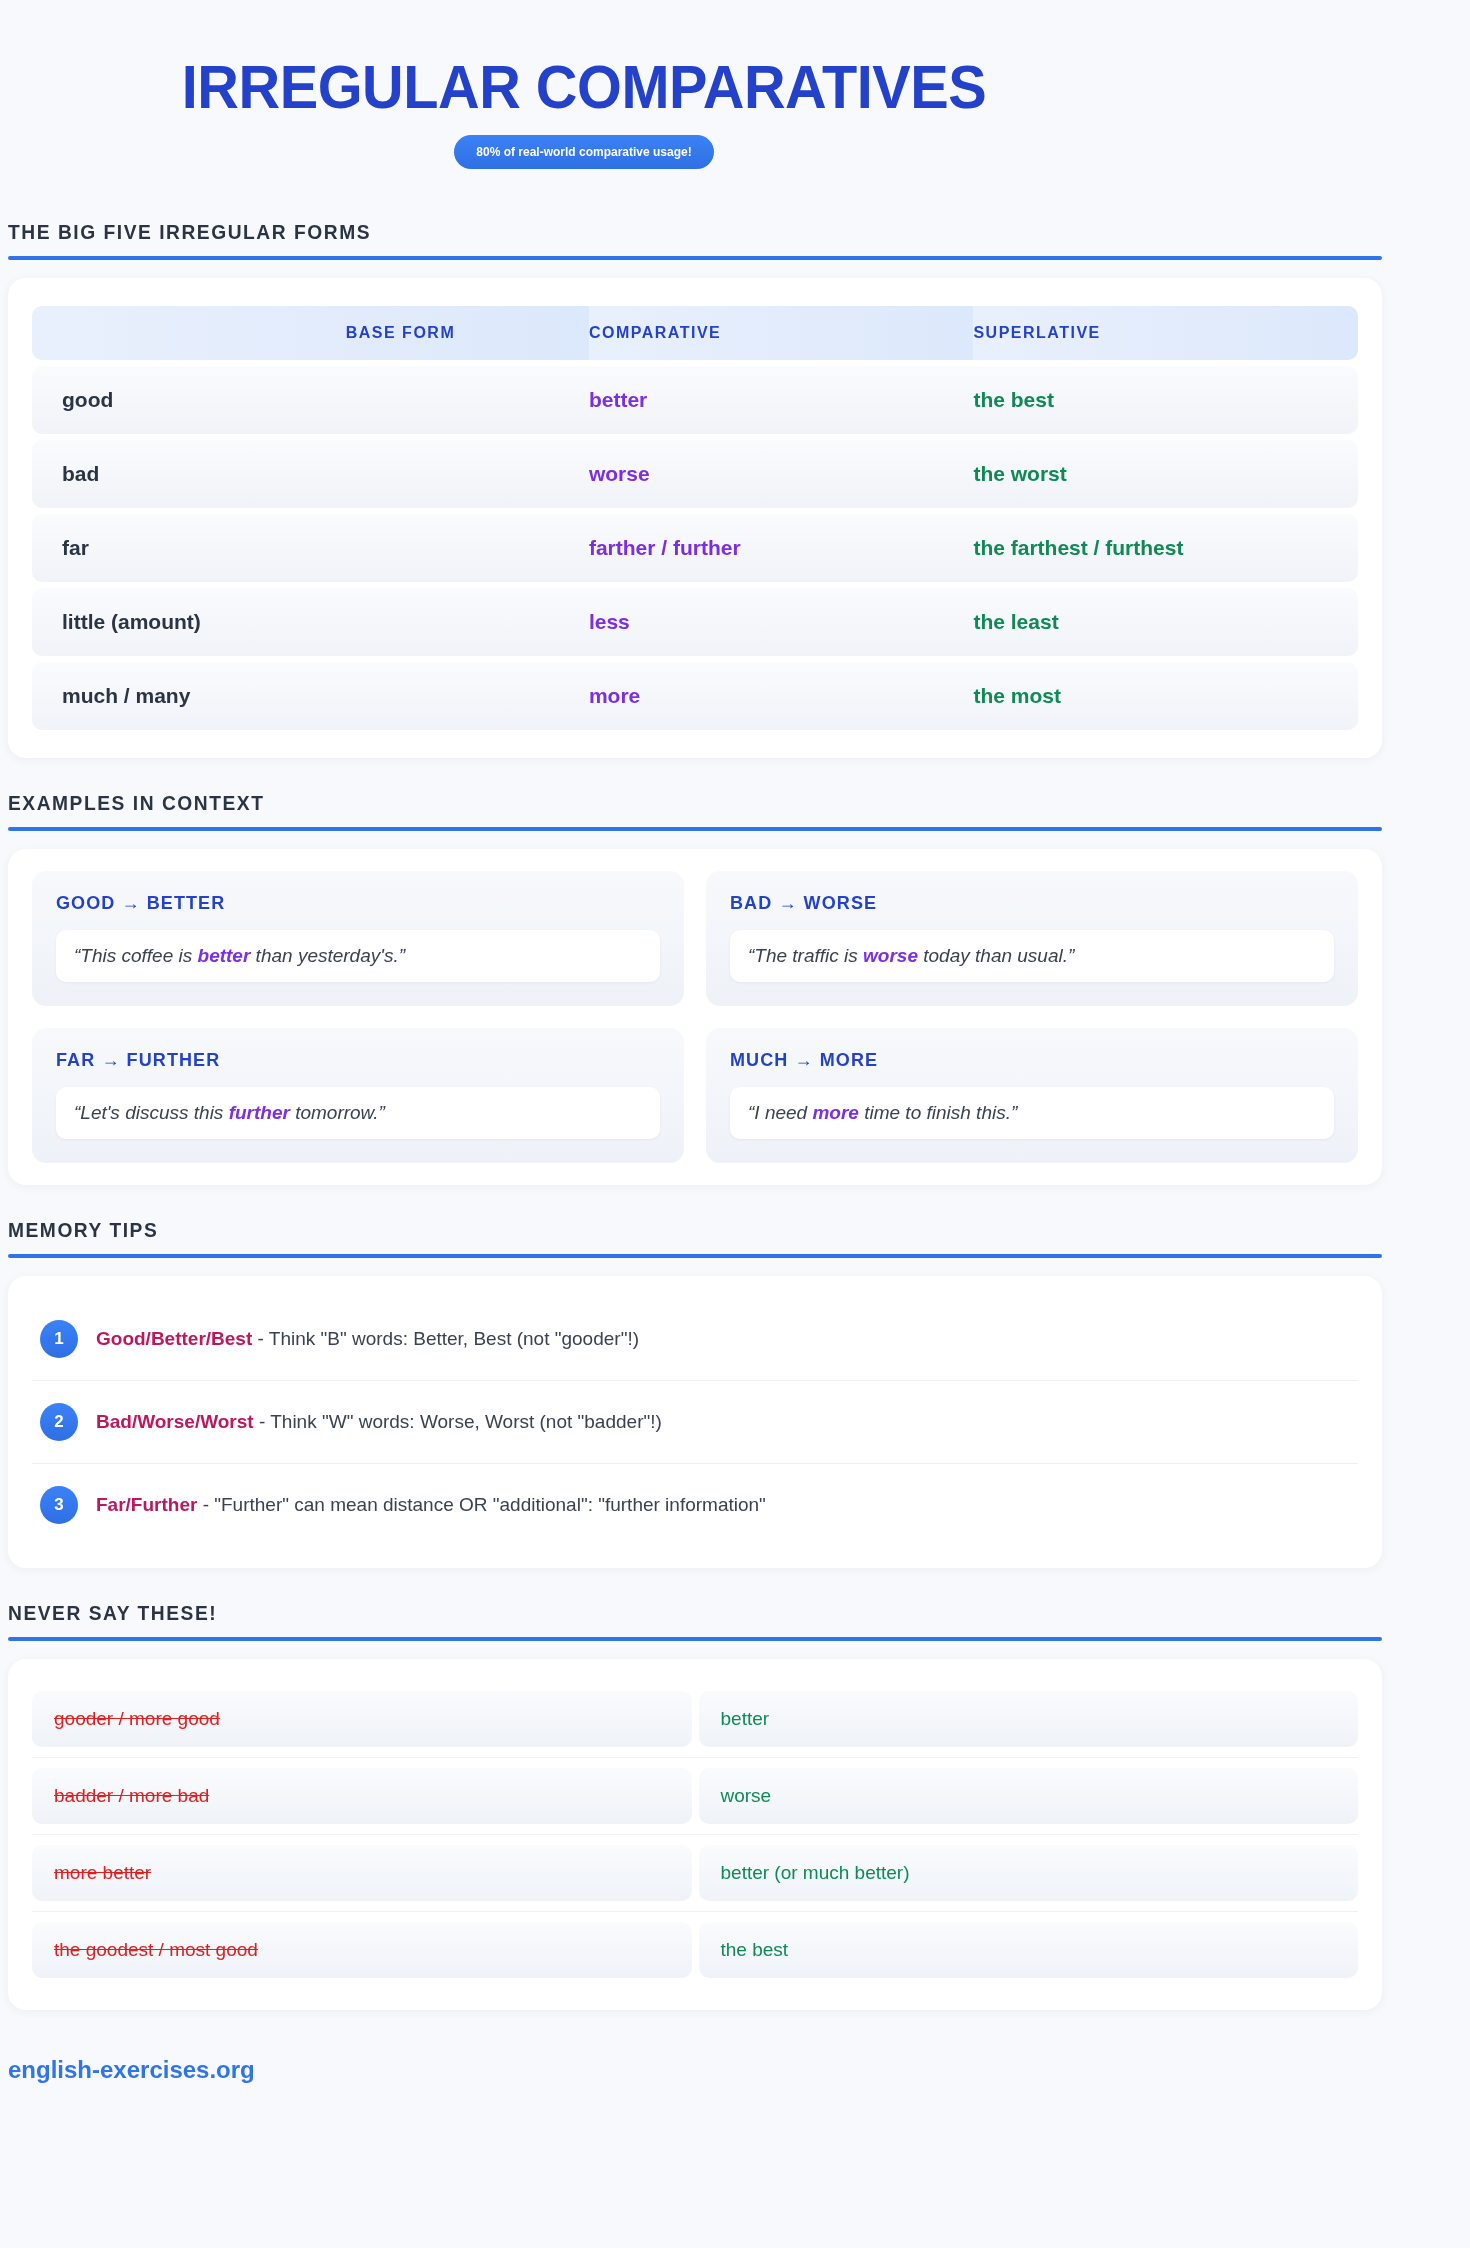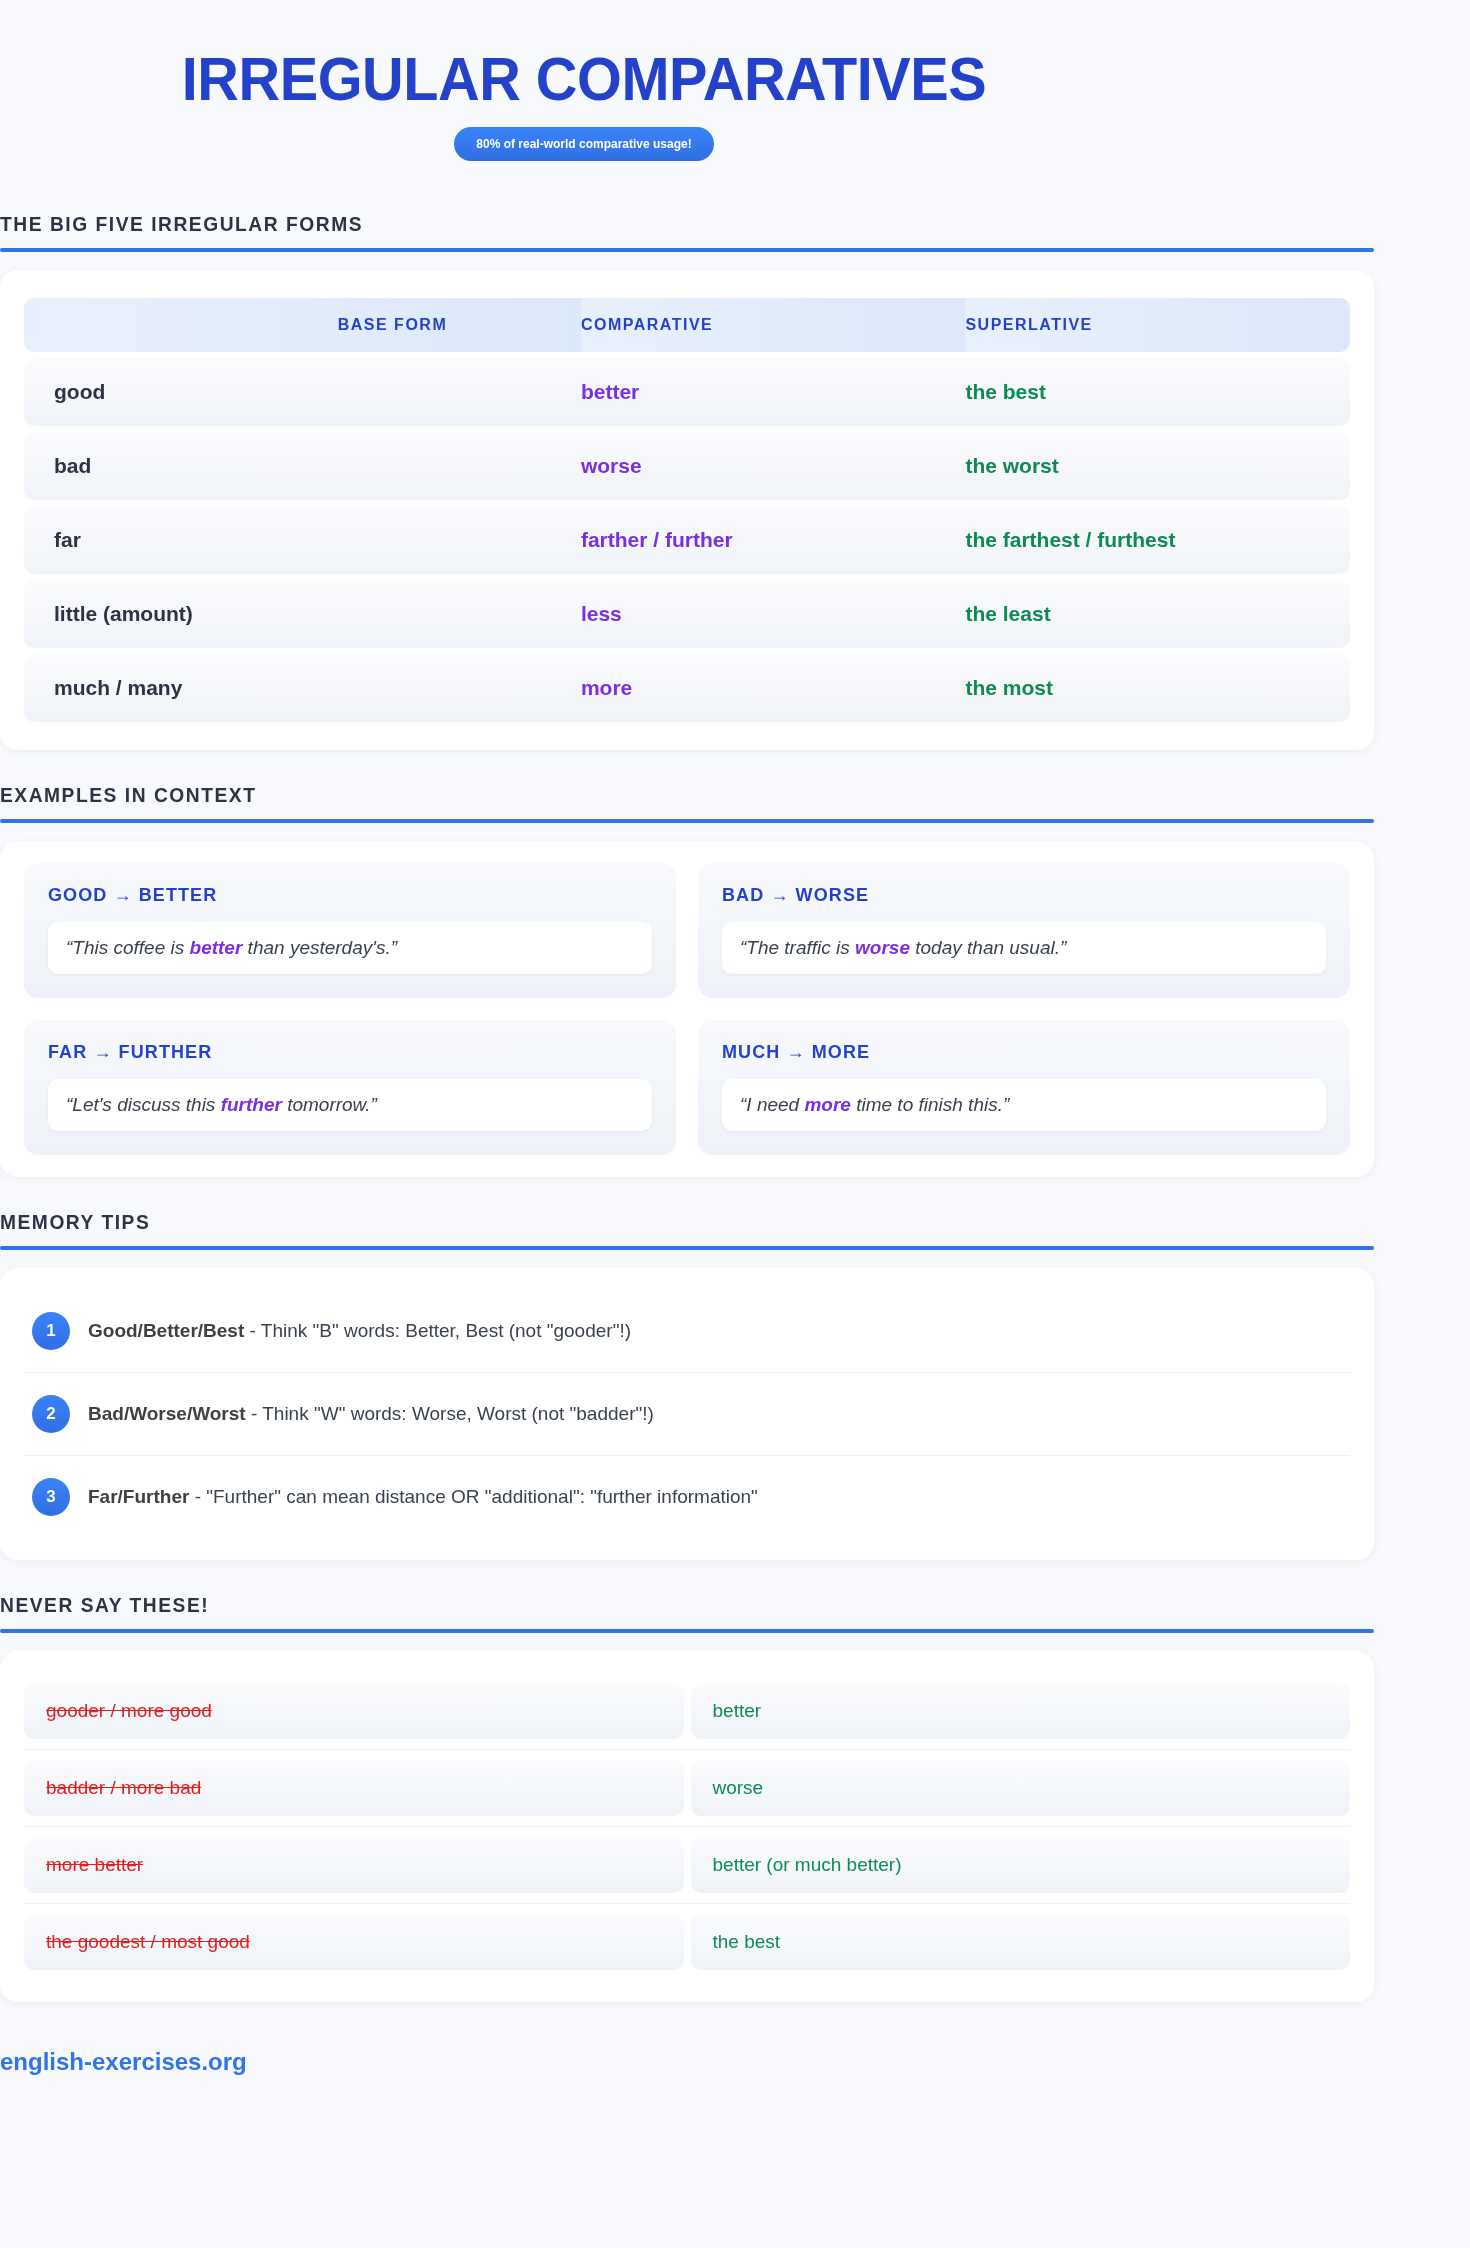--- a/index.html
+++ b/index.html
@@ -5,21 +5,21 @@
   * { box-sizing: border-box; margin: 0; padding: 0; }
   html, body {
     width: 1470px;
     background: #f7f9fc;
     font-family: "Liberation Sans", sans-serif;
   }
   .page {
     width: 1168px;
     min-height: 2248px;
     background: #f7f9fc;
-    padding: 0;
+    padding: 8px;
     position: relative;
   }
 
   
   .header { text-align: center; padding: 46px 0 0 0; }
   .main-title {
     font-size: 62px;
     font-weight: 700;
     letter-spacing: -0.5px;
     color: #2342c9;
@@ -144,21 +144,21 @@
     flex: 0 0 auto;
     width: 38px; height: 38px;
     border-radius: 50%;
     background: linear-gradient(180deg,#3b82f6 0%,#2f6fe4 100%);
     color: #fff;
     font-size: 17px;
     font-weight: 700;
     display: flex; align-items: center; justify-content: center;
   }
   .tip-text { font-size: 19px; color: #3a4252; }
-  .tip-text b { color: #404040; font-weight: 700; }
+  .tip-text b { color: #be185d; font-weight: 700; }
 
   
   .never-row {
     display: grid;
     grid-template-columns: 1fr 1fr;
     gap: 7px;
     padding: 10px 0;
     border-bottom: 1px solid #eef1f6;
   }
   .never-row:last-child { border-bottom: none; }

